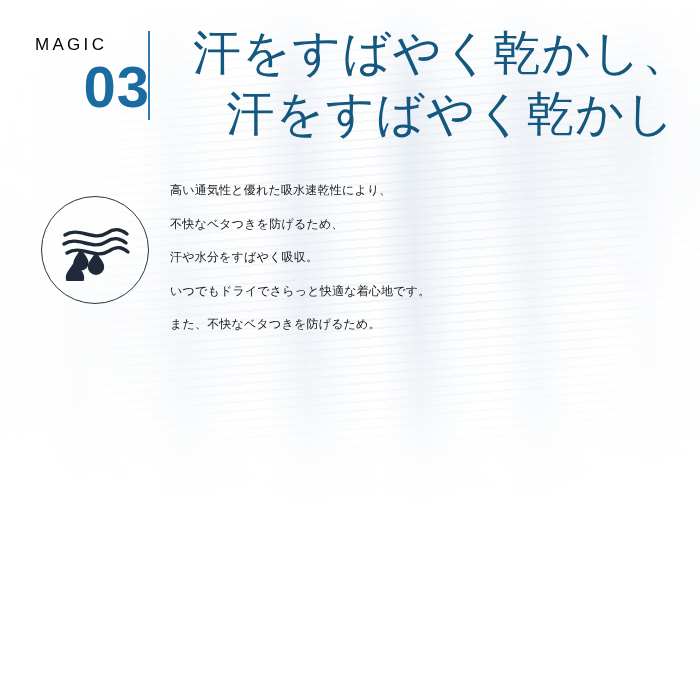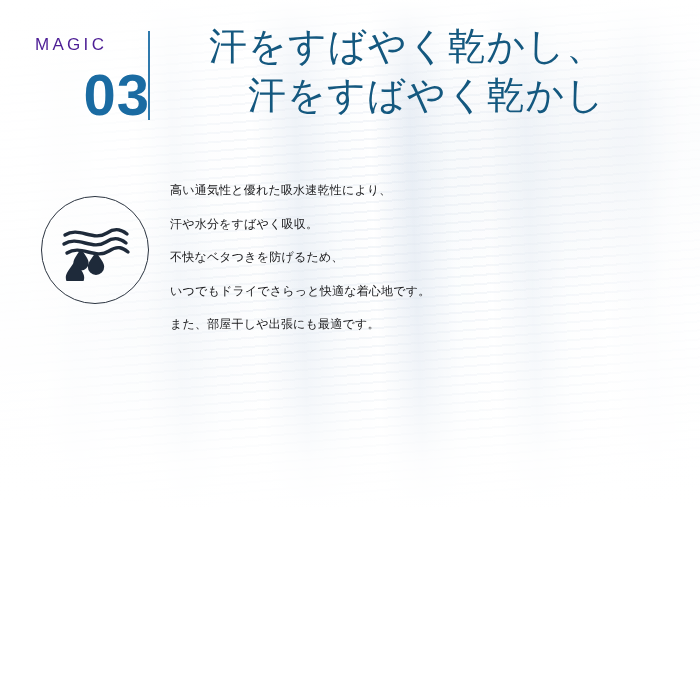--- a/index.html
+++ b/index.html
@@ -128,23 +128,23 @@
     width: 116px;
     text-align: left;
   }
   #magic-block-03 { top: 36px; }
 
   .magic-word {
     font-family: "Liberation Sans", "DejaVu Sans", sans-serif;
     font-size: 17px;
     font-weight: 400;
     letter-spacing: 3.3px;
-    color: #4c1d95;
+    color: #000000;
     line-height: 1;
-    margin: 0 0 12px 1px;
+    margin: 0 0 4px 1px;
   }
 
   .magic-num {
     font-family: "Liberation Sans", "DejaVu Sans", sans-serif;
     font-size: 58px;
     font-weight: 700;
     letter-spacing: 1px;
     color: #1a6ba2;
     line-height: 1.02;
     margin: 0;
@@ -164,24 +164,24 @@
     position: absolute;
     font-family: "Liberation Serif", "DejaVu Serif", serif;
     font-weight: 400;
     color: #14587f;
     letter-spacing: 1px;
     line-height: 1.28;
     margin: 0;
     white-space: pre;
   }
   #headline-03 {
-    left: 209px;
+    left: 193px;
     top: 22px;
-    font-size: 38px;
-    text-align: right;
+    font-size: 48px;
+    text-align: center;
   }
   #headline-03 .hl-line-2 { padding-left: 18px; display: block; }
 
   
   .icon-circle {
     position: absolute;
     width: 108px;
     height: 108px;
     border-radius: 50%;
     border: 1.4px solid #2b3440;
@@ -244,24 +244,24 @@
         <g fill="#1e2a3a">
           <path d="M22 30 c5 7, 7.6 10.4, 7.6 13.8 a7.6 7.6 0 0 1 -15.2 0 c0 -3.4, 2.6 -6.8, 7.6 -13.8 z"></path>
           <path d="M37 33 c5.4 7.6, 8.2 11.2, 8.2 14.8 a8.2 8.2 0 0 1 -16.4 0 c0 -3.6, 2.8 -7.2, 8.2 -14.8 z"></path>
           <path d="M16 42 c6 8.6, 9.2 12.6, 9.2 16.6 a9.2 9.2 0 0 1 -18.4 0 c0 -4, 3.2 -8, 9.2 -16.6 z"></path>
         </g>
       </svg>
     </div>
 
     <p class="body-text" id="body-03">
         <span class="body-line">高い通気性と優れた吸水速乾性により、</span>
+        <span class="body-line">不快なベタつきを防げるため、</span>
         <span class="body-line">汗や水分をすばやく吸収。</span>
-        <span class="body-line">不快なベタつきを防げるため、</span>
         <span class="body-line">いつでもドライでさらっと快適な着心地です。</span>
-        <span class="body-line">また、部屋干しや出張にも最適です。</span>
+        <span class="body-line">また、不快なベタつきを防げるため。</span>
       </p>
   </div>
 
   <div class="section" id="section-04">
 
     
 
     
 
     

